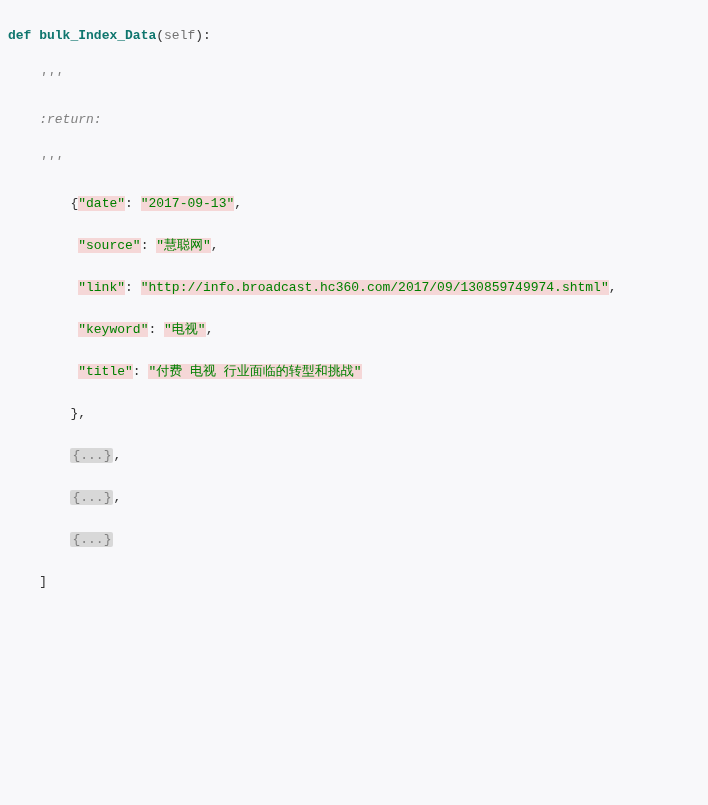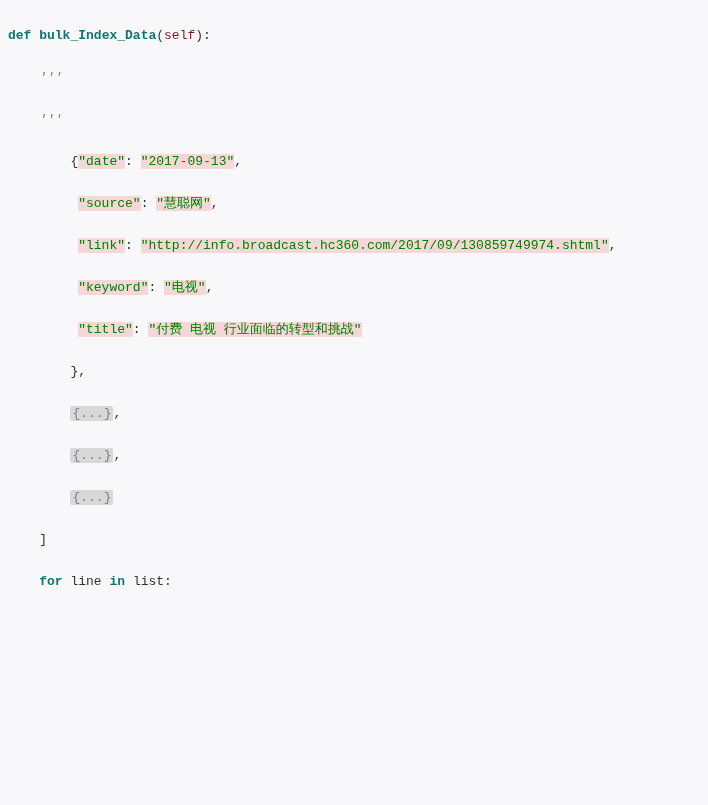--- a/index.html
+++ b/index.html
@@ -19,43 +19,43 @@
   .line {
     display: block;
     min-height: 21px;
   }
 
   .keyword { color: #0f766e; font-weight: bold; }
   .def-name { color: #0f766e; font-weight: bold; }
   .comment { color: #808080; font-style: italic; }
   .string { color: #008000; background: #f5d7d7; }
   .number { color: #0000ff; }
-  .self { color: #7f1d1d; }
+  .self { color: #737373; }
   .fold { background: #d8d8d8; color: #808080; padding: 0 2px; border-radius: 2px;}
 
   
 </style>
 </head>
 <body>
 
 <div class="code-container">
 <span class="line"><span class="keyword">def</span> <span class="def-name">bulk_Index_Data</span>(<span class="self">self</span>)<span>:</span></span>
 <span class="line">    <span class="comment">'''</span></span>
+<span class="line">    <span class="comment">:return:</span></span>
 <span class="line">    <span class="comment">'''</span></span>
 <span class="line">        <span>{</span><span class="string">"date"</span>: <span class="string">"2017-09-13"</span>,</span>
 <span class="line">         <span class="string">"source"</span>: <span class="string">"慧聪网"</span>,</span>
 <span class="line">         <span class="string">"link"</span>: <span class="string">"http://info.broadcast.hc360.com/2017/09/130859749974.shtml"</span>,</span>
 <span class="line">         <span class="string">"keyword"</span>: <span class="string">"电视"</span>,</span>
 <span class="line">         <span class="string">"title"</span>: <span class="string">"付费 电视 行业面临的转型和挑战"</span></span>
 <span class="line">        <span>},</span></span>
 <span class="line">        <span class="fold">{...}</span>,</span>
 <span class="line">        <span class="fold">{...}</span>,</span>
 <span class="line">        <span class="fold">{...}</span></span>
 <span class="line">    <span>]</span></span>
-<span class="line">    <span class="keyword">for</span> <span>line</span> <span class="keyword">in</span> <span>list:</span></span>
 
 
 
 
 
 
 
 
 
 

